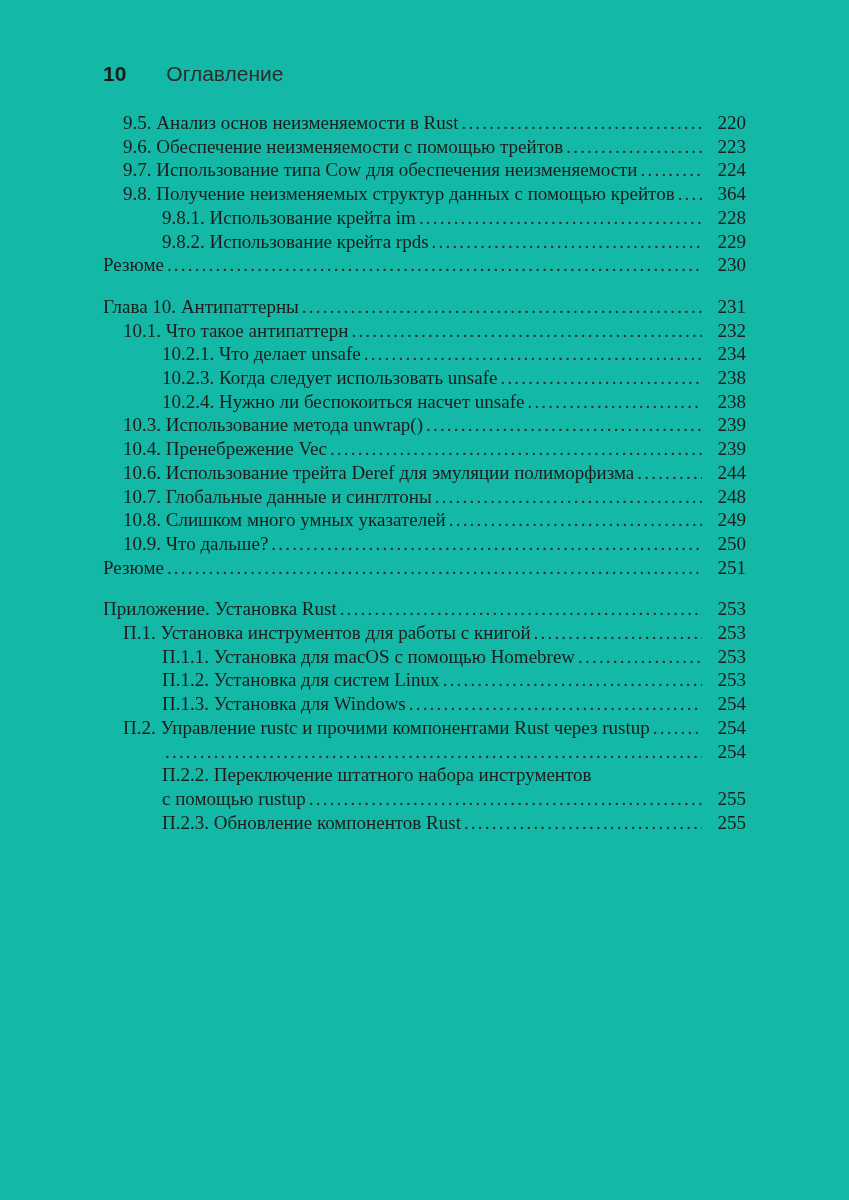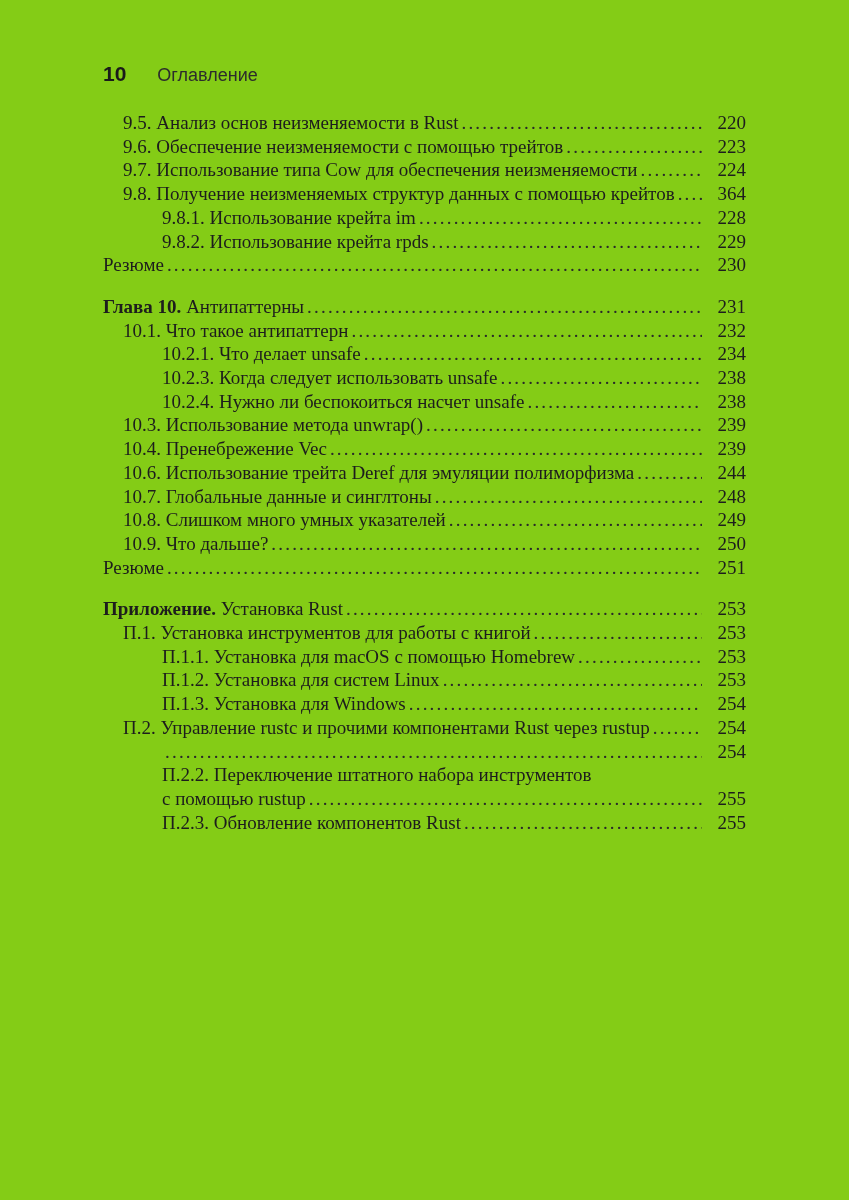--- a/index.html
+++ b/index.html
@@ -4,60 +4,60 @@
 <style>
   html, body {
     margin: 0;
     padding: 0;
     background: #ffffff;
   }
   .page {
     position: relative;
     width: 849px;
     height: 1200px;
-    background: #84cc16;
+    background: #14b8a6;
     font-family: "Liberation Serif", serif;
     color: #1d1d1d;
     overflow: hidden;
   }
   .header {
     position: absolute;
     top: 62px;
     left: 103px;
     display: flex;
     align-items: baseline;
     font-family: "Liberation Sans", sans-serif;
   }
   .header .pageno {
     font-weight: bold;
     font-size: 21px;
     color: #1a1a1a;
   }
   .header .running-title {
-    margin-left: 31px;
-    font-size: 18px;
+    margin-left: 40px;
+    font-size: 21px;
     color: #2c2c2c;
   }
   .toc {
     position: absolute;
     top: 111px;
     left: 103px;
     width: 643px;
   }
   .entry {
     display: flex;
     align-items: baseline;
     font-size: 19px;
     line-height: 23.7px;
     white-space: nowrap;
   }
   .entry.level-1 { padding-left: 20px; }
   .entry.level-2 { padding-left: 59px; font-family: Liberation Serif, serif; }
   .entry.gap { margin-top: 18px; }
-  .entry-bold { font-weight: bold; }
+  .entry-bold { font-weight: normal; }
   .dots {
     flex: 1 1 auto;
     overflow: hidden;
     white-space: nowrap;
     margin-left: 3px;
     min-width: 10px;
   }
   .dots::after {
     content: "......................................................................................................................................................................";
     letter-spacing: 2.2px;

